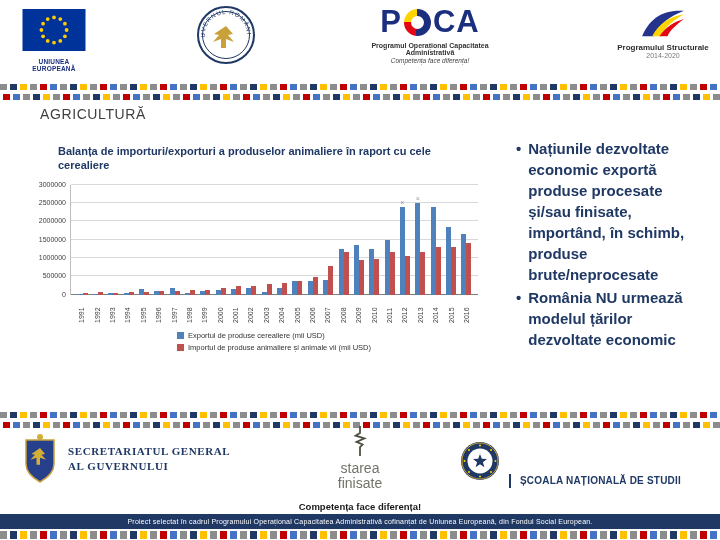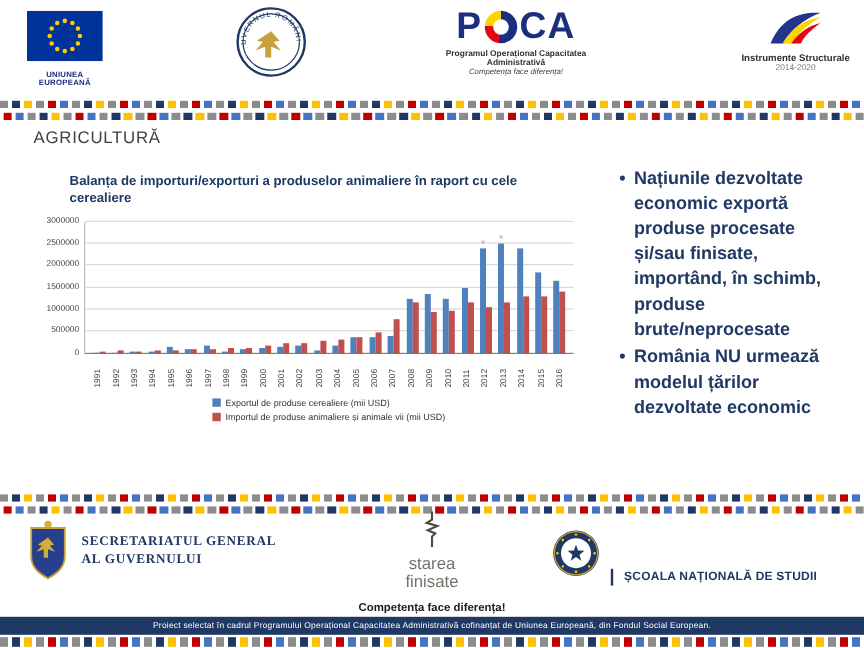--- a/index.html
+++ b/index.html
@@ -35,21 +35,21 @@
       #8c8c8c 30px 37px, #fff 37px 40px,
       #c00000 40px 47px, #fff 47px 50px,
       #4472c4 50px 57px, #fff 57px 60px); }
   .stripe-row + .stripe-row { margin-top:4px; background-position:23px 0; }
   .stripe-top { top:84px; }
   .stripe-mid { top:412px; }
   .stripe-bottom { top:531px; }
   .stripe-bottom .stripe-row { height:8px; }
 
   
-  .slide-title { position:absolute; left:28px; top:106px; font-size:14px; color:#404040; letter-spacing:.6px; font-weight:500; }
+  .slide-title { position:absolute; left:40px; top:106px; font-size:14px; color:#404040; letter-spacing:.6px; font-weight:500; }
 
   
   .chart-area { position:absolute; left:30px; top:144px; width:448px; }
   .chart-title { color:#1f3864; font-weight:bold; font-size:11px; line-height:1.3; margin:0 28px 12px 28px; }
   .chart-body { display:flex; }
   .y-axis { position:relative; width:40px; height:110px; flex:none; }
   .ylabel { position:absolute; right:4px; font-size:7px; color:#404040; line-height:1; }
   .plot-wrap { flex:1; }
   .chart-plot { position:relative; height:110px; border-left:1px solid #bfbfbf; }
   .gridline { position:absolute; left:0; right:0; height:1px; background:#d9d9d9; z-index:0; }
@@ -134,21 +134,21 @@
     <div class="poca-line1">Programul Operațional Capacitatea Administrativă</div>
     <div class="poca-line2">Competența face diferența!</div>
   </div>
 
   <div class="isl">
     <svg width="46" height="30" viewBox="0 0 50 33">
       <path d="M2 31 C 12 8, 28 2, 48 3 C 33 9, 20 18, 15 31 Z" fill="#24338c"></path>
       <path d="M13 31 C 21 17, 33 9, 48 7 C 37 13, 27 21, 23 31 Z" fill="#ffd500"></path>
       <path d="M21 31 C 28 21, 37 15, 48 12 C 40 18, 32 25, 30 31 Z" fill="#e30613"></path>
     </svg>
-    <div class="isl-line1">Instrumente Structurale</div>
+    <div class="isl-line1">Programului Structurale</div>
     <div class="isl-line2">2014-2020</div>
   </div>
 
   <div class="stripe-band stripe-top">
     <div class="stripe-row"></div>
     <div class="stripe-row"></div>
   </div>
 
   <div class="slide-title">AGRICULTURĂ</div>
 

